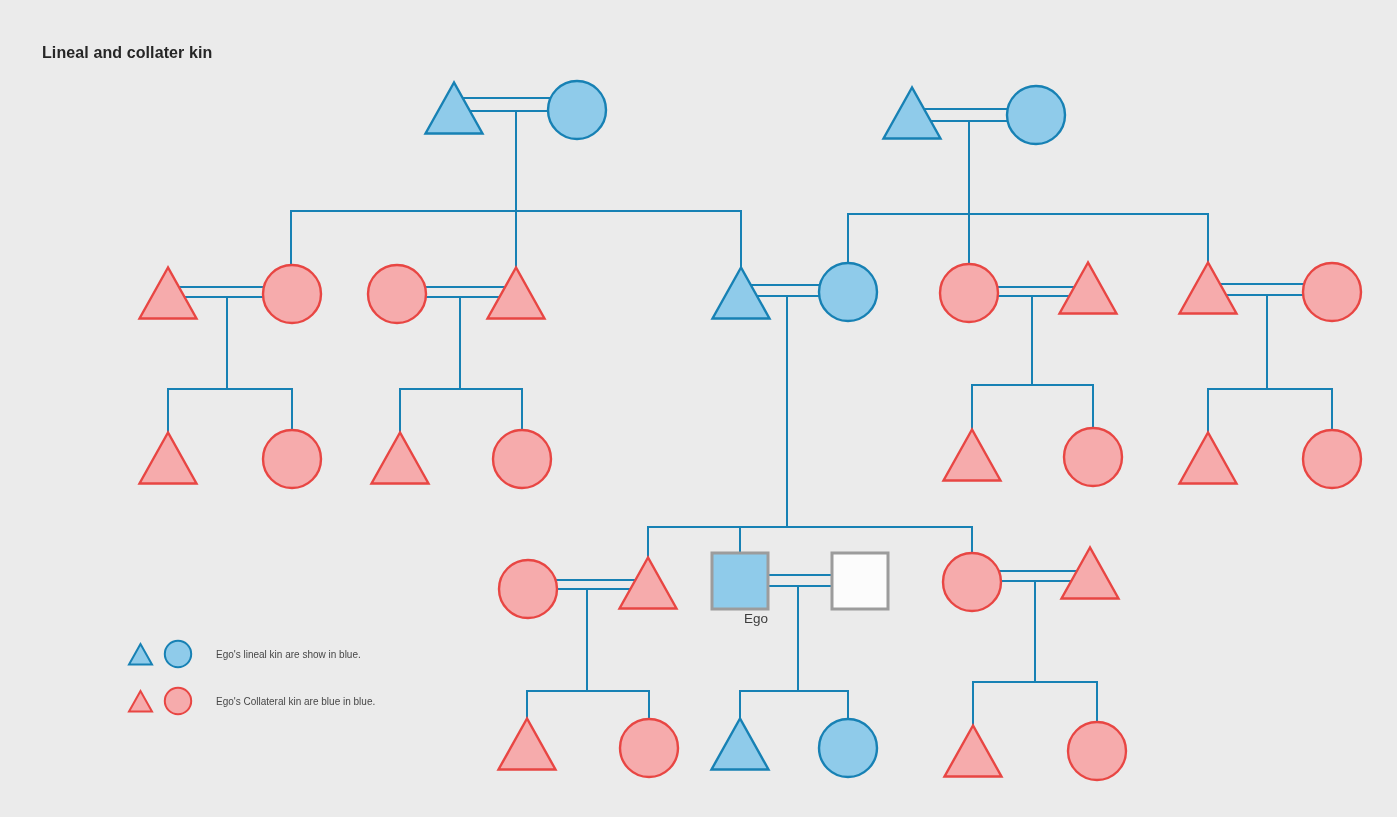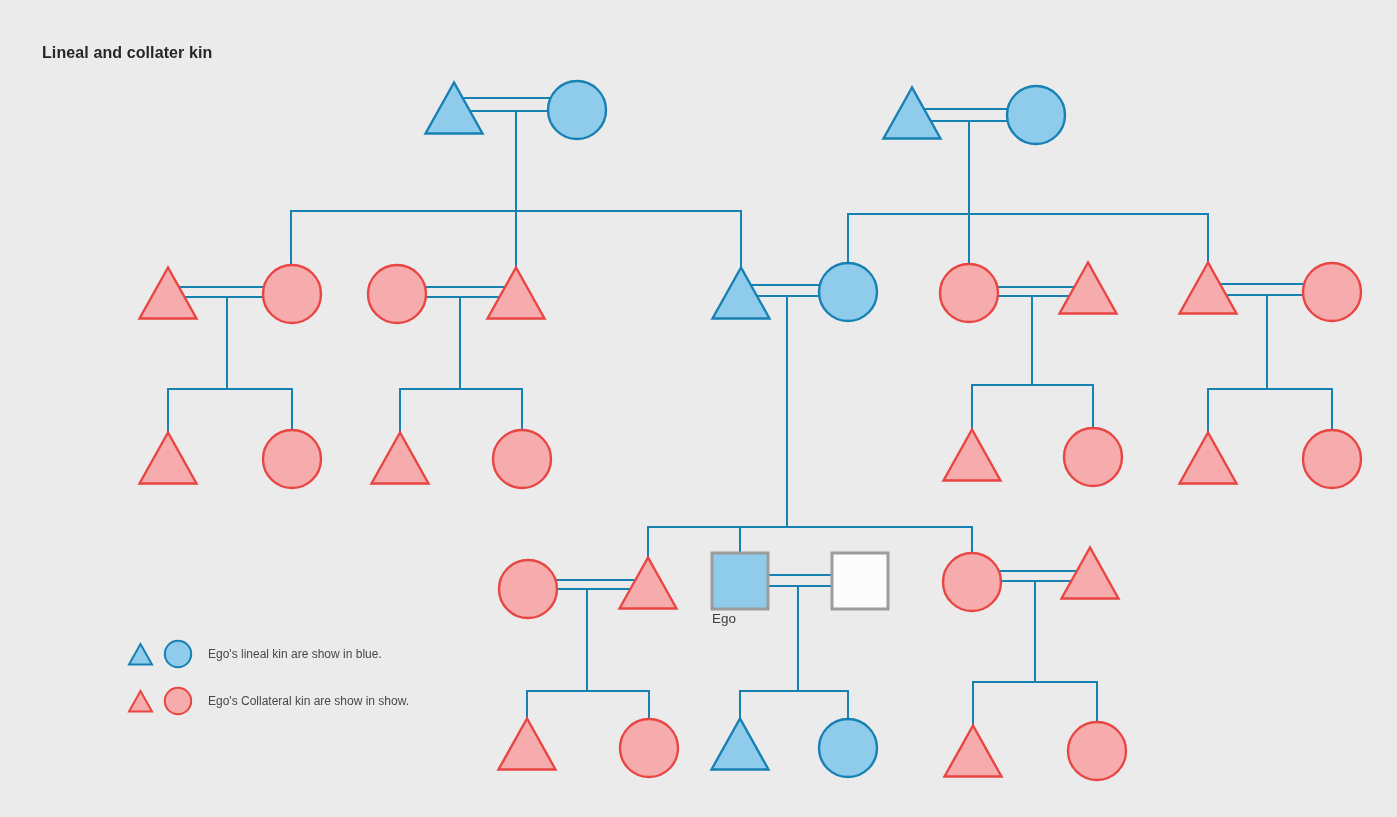--- a/index.html
+++ b/index.html
@@ -19,34 +19,34 @@
     position:absolute;left:42px;top:44px;margin:0;
     font-size:16px;font-weight:700;color:var(--title-color);letter-spacing:.1px;
   }
   polyline.link{fill:none;stroke:var(--line);stroke-width:2;stroke-linecap:butt}
   .node{stroke-width:2.4}
   .node.lineal{fill:var(--blue-fill);stroke:var(--line)}
   .node.collateral{fill:var(--red-fill);stroke:var(--red-stroke)}
   .node.ego{fill:var(--blue-fill);stroke:var(--square-border);stroke-width:3}
   .node.spouse{fill:var(--spouse-fill);stroke:var(--square-border);stroke-width:3}
   .ego-label{
-    position:absolute;left:712px;top:611px;width:56px;text-align:left;
+    position:absolute;left:712px;top:611px;width:56px;text-align:right;
     font-size:13.5px;color:#3d3d3d;
   }
   .legend{
     position:absolute;left:127px;top:639px;display:flex;flex-direction:column;gap:17px;
   }
   .legend-row{display:flex;align-items:center;gap:9px;height:30px}
   .legend-row svg{display:block}
   .sw-tri{fill-rule:nonzero;stroke-width:2}
   .sw-tri.lineal{fill:var(--blue-fill);stroke:var(--line)}
   .sw-tri.collateral{fill:var(--red-fill);stroke:var(--red-stroke)}
   .sw-circ.lineal{fill:var(--blue-fill);stroke:var(--line);stroke-width:2}
   .sw-circ.collateral{fill:var(--red-fill);stroke:var(--red-stroke);stroke-width:2}
-  .legend-text{font-size:12px;color:var(--text-color);margin-left:6px}
+  .legend-text{font-size:10px;color:var(--text-color);margin-left:14px}
 </style>
 </head>
 <body>
 
 <div class="stage">
 
   <h1 class="title">Lineal and collater kin</h1>
 
   <svg class="diagram-svg" viewBox="0 0 1397 817" xmlns="http://www.w3.org/2000/svg">
       <polyline points="454,98 577,98" class="link"></polyline>
@@ -138,17 +138,17 @@
       </svg>
       <span class="legend-text">Ego's lineal kin are show in blue.</span>
     </div>
     <div class="legend-row">
       <svg width="27" height="26">
         <polygon class="sw-tri collateral" points="13.5,3 2,23.5 25,23.5"></polygon>
       </svg>
       <svg width="30" height="30">
         <circle class="sw-circ collateral" cx="15" cy="15" r="13.2"></circle>
       </svg>
-      <span class="legend-text">Ego's Collateral kin are show in show.</span>
+      <span class="legend-text">Ego's Collateral kin are blue in blue.</span>
     </div>
   </div>
 
 </div>
 
 </body></html>

